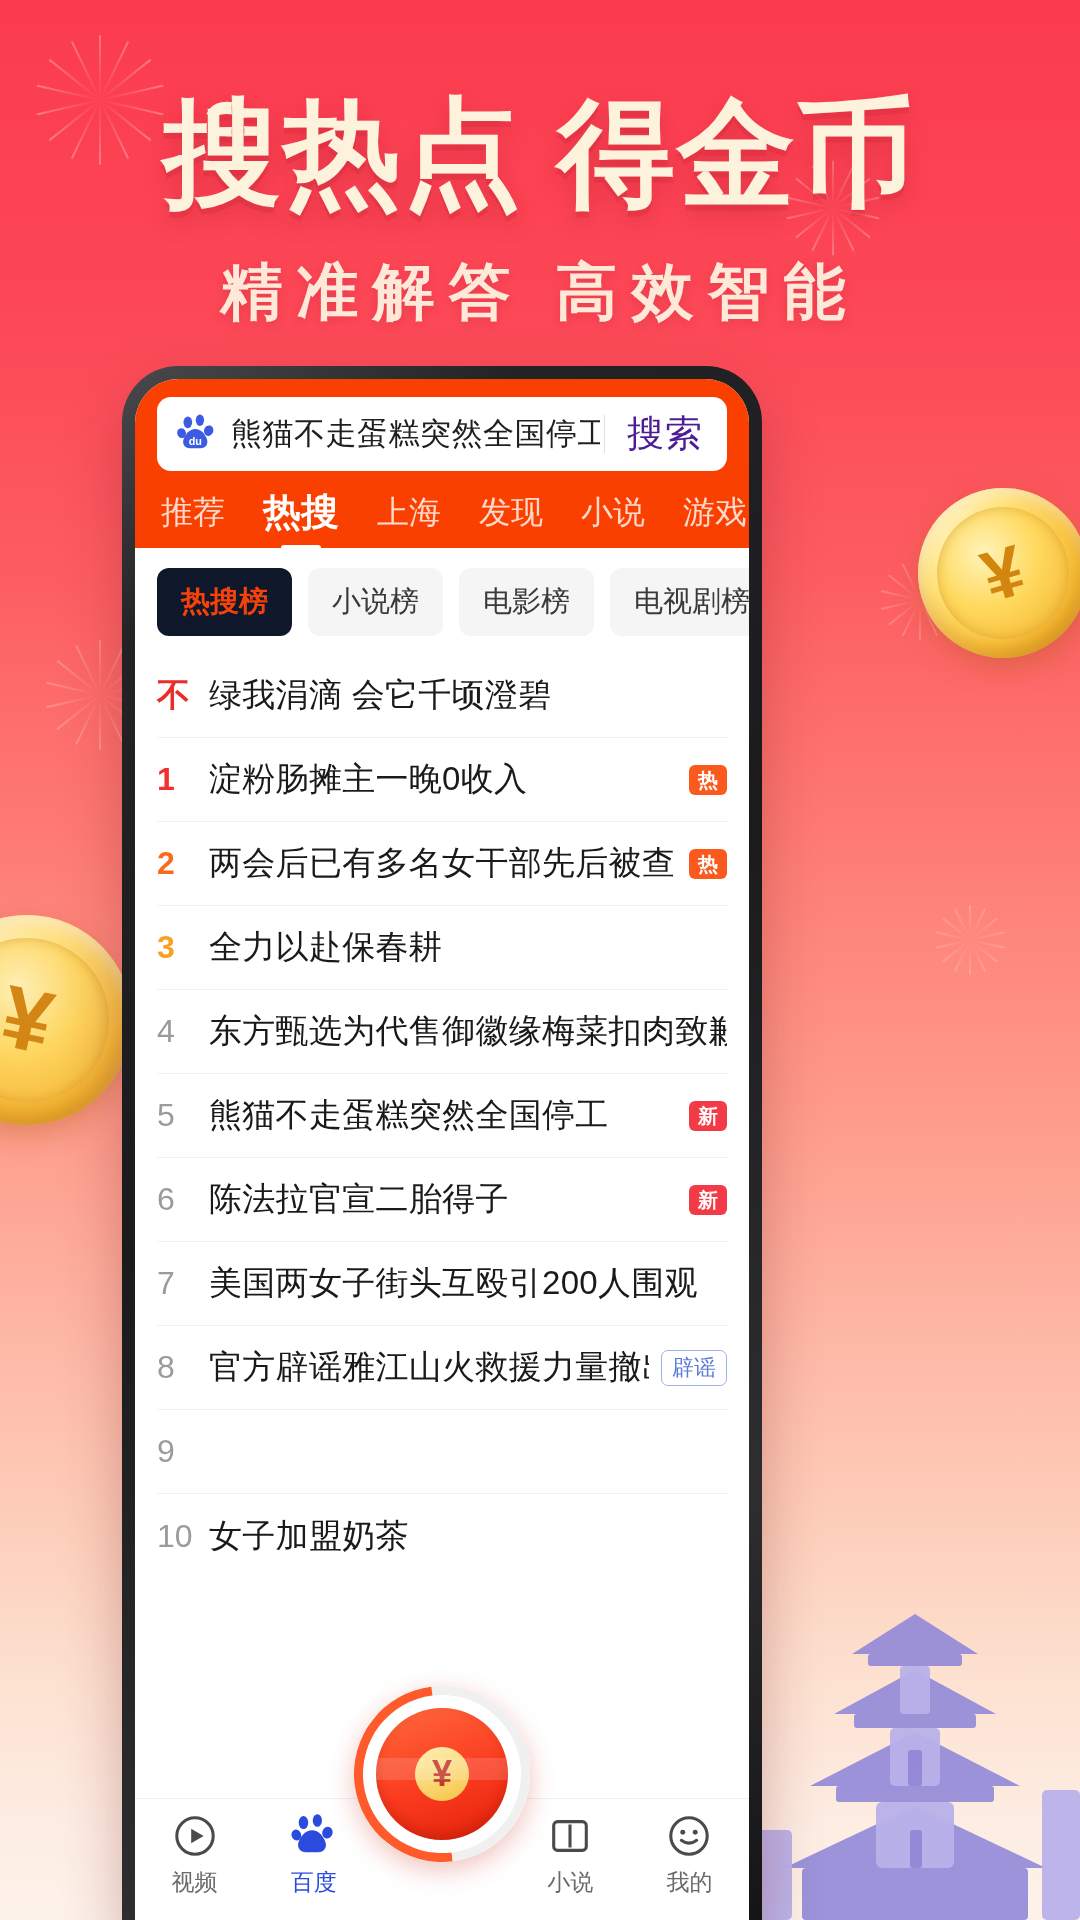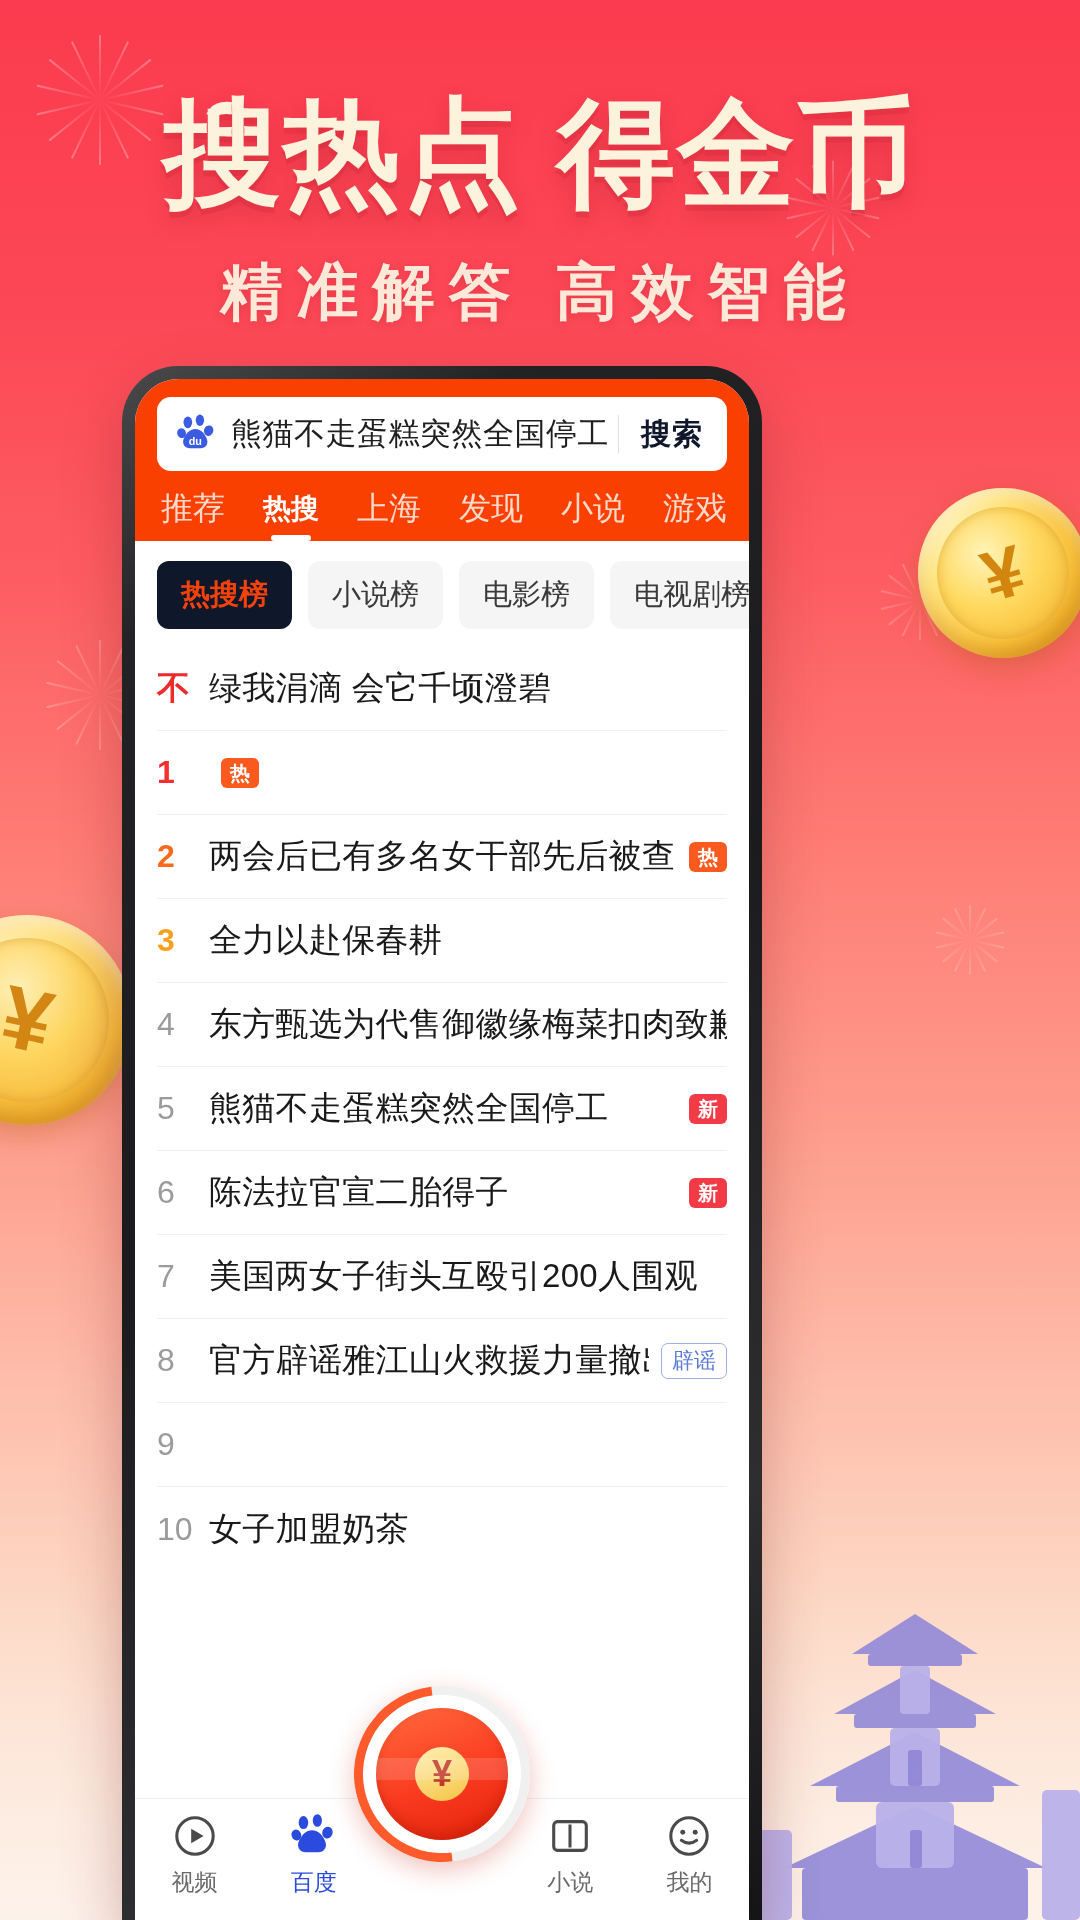--- a/index.html
+++ b/index.html
@@ -82,32 +82,32 @@
     display:flex; align-items:center; background:#fff; border-radius:14px;
     height:74px; padding:0 6px 0 20px;
   }
   .baidu-logo { width:40px; height:40px; flex:none; margin-right:14px; }
   .search-text {
     flex:1; font-size:31px; color:#1f1f1f; white-space:nowrap; overflow:hidden;
     letter-spacing:.5px;
   }
   .search-divider { width:1px; height:38px; background:#e0e0e0; margin:0 4px; flex:none; }
   .search-btn {
-    font-size:30px; color:#0f172a; font-weight:700; padding:0 18px; flex:none;
+    font-size:37px; color:#4c1d95; font-weight:400; padding:0 18px; flex:none;
     letter-spacing:1px;
   }
 
   
   .tabs { display:flex; align-items:center; padding:16px 0 10px 0; position:relative; }
   .tab {
     color:#FFD9C9; font-size:32px; padding:0 19px; white-space:nowrap;
     position:relative;
   }
   .tab.first { padding-left:4px; }
-  .tab.active { color:#fff; font-weight:bold; font-size:28px; }
+  .tab.active { color:#fff; font-weight:bold; font-size:38px; }
   .tab.active::after {
     content:""; position:absolute; left:50%; transform:translateX(-50%);
     bottom:-13px; width:40px; height:6px; background:#fff; border-radius:3px;
   }
 
   
   .chips { display:flex; gap:16px; padding:20px 0 18px 22px; background:#fff; flex:none; }
   .chip {
     background:#F5F5F6; color:#3a3a3a; font-size:29px; border-radius:12px;
     padding:14px 24px; white-space:nowrap; flex:none;
@@ -349,20 +349,21 @@
 
     <div class="hot-list">
 
       <div class="hot-row">
         <div class="rank r-top">不</div>
         <div class="hot-title">绿我涓滴 会它千顷澄碧</div>
       </div>
 
       <div class="hot-row">
         <div class="rank r1">1</div>
+        <div class="hot-title">淀粉肠摊主一晚0收入</div>
         <div class="badge hot">热</div>
       </div>
 
       <div class="hot-row">
         <div class="rank r2">2</div>
         <div class="hot-title">两会后已有多名女干部先后被查</div>
         <div class="badge hot">热</div>
       </div>
 
       <div class="hot-row">

